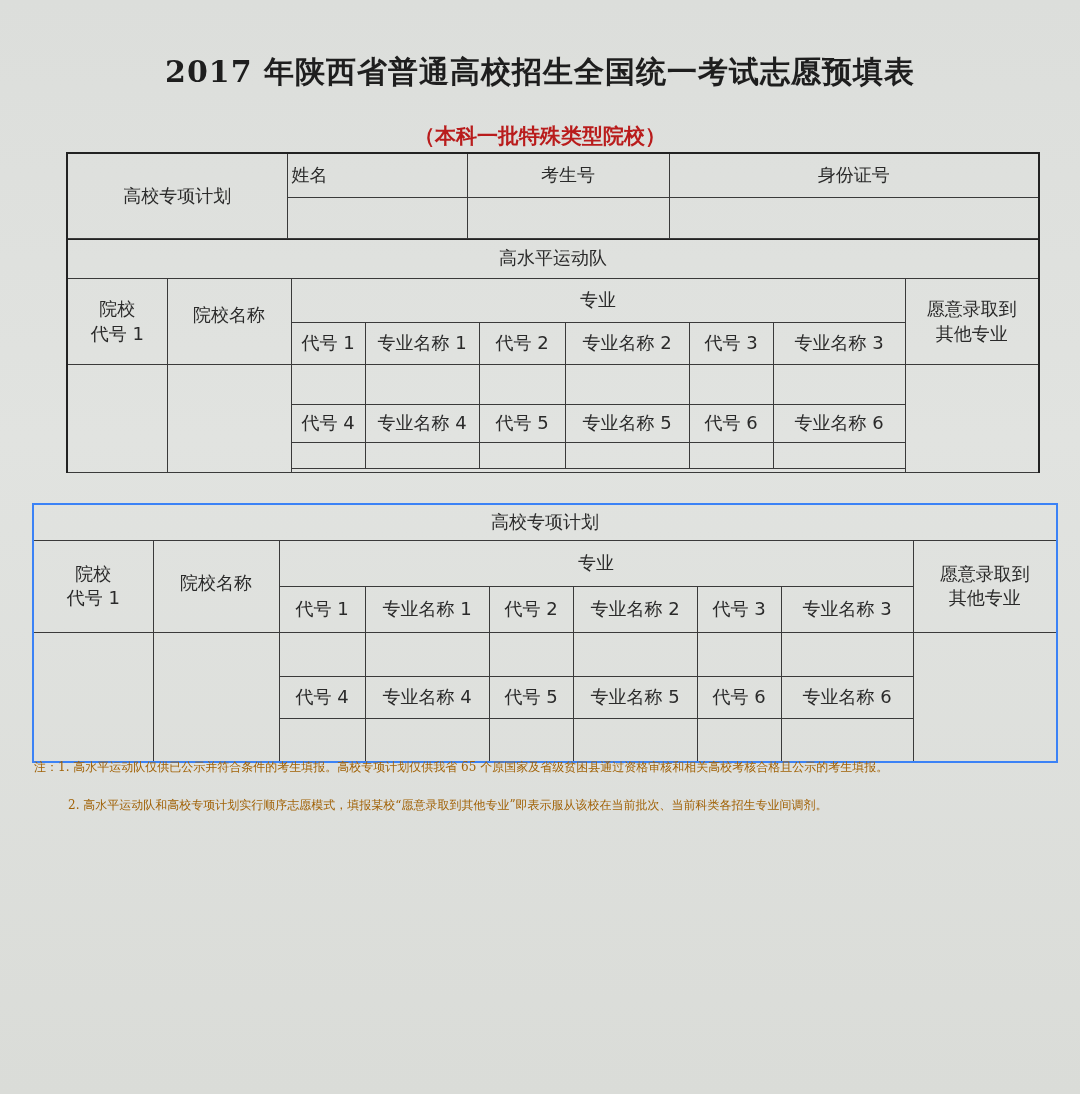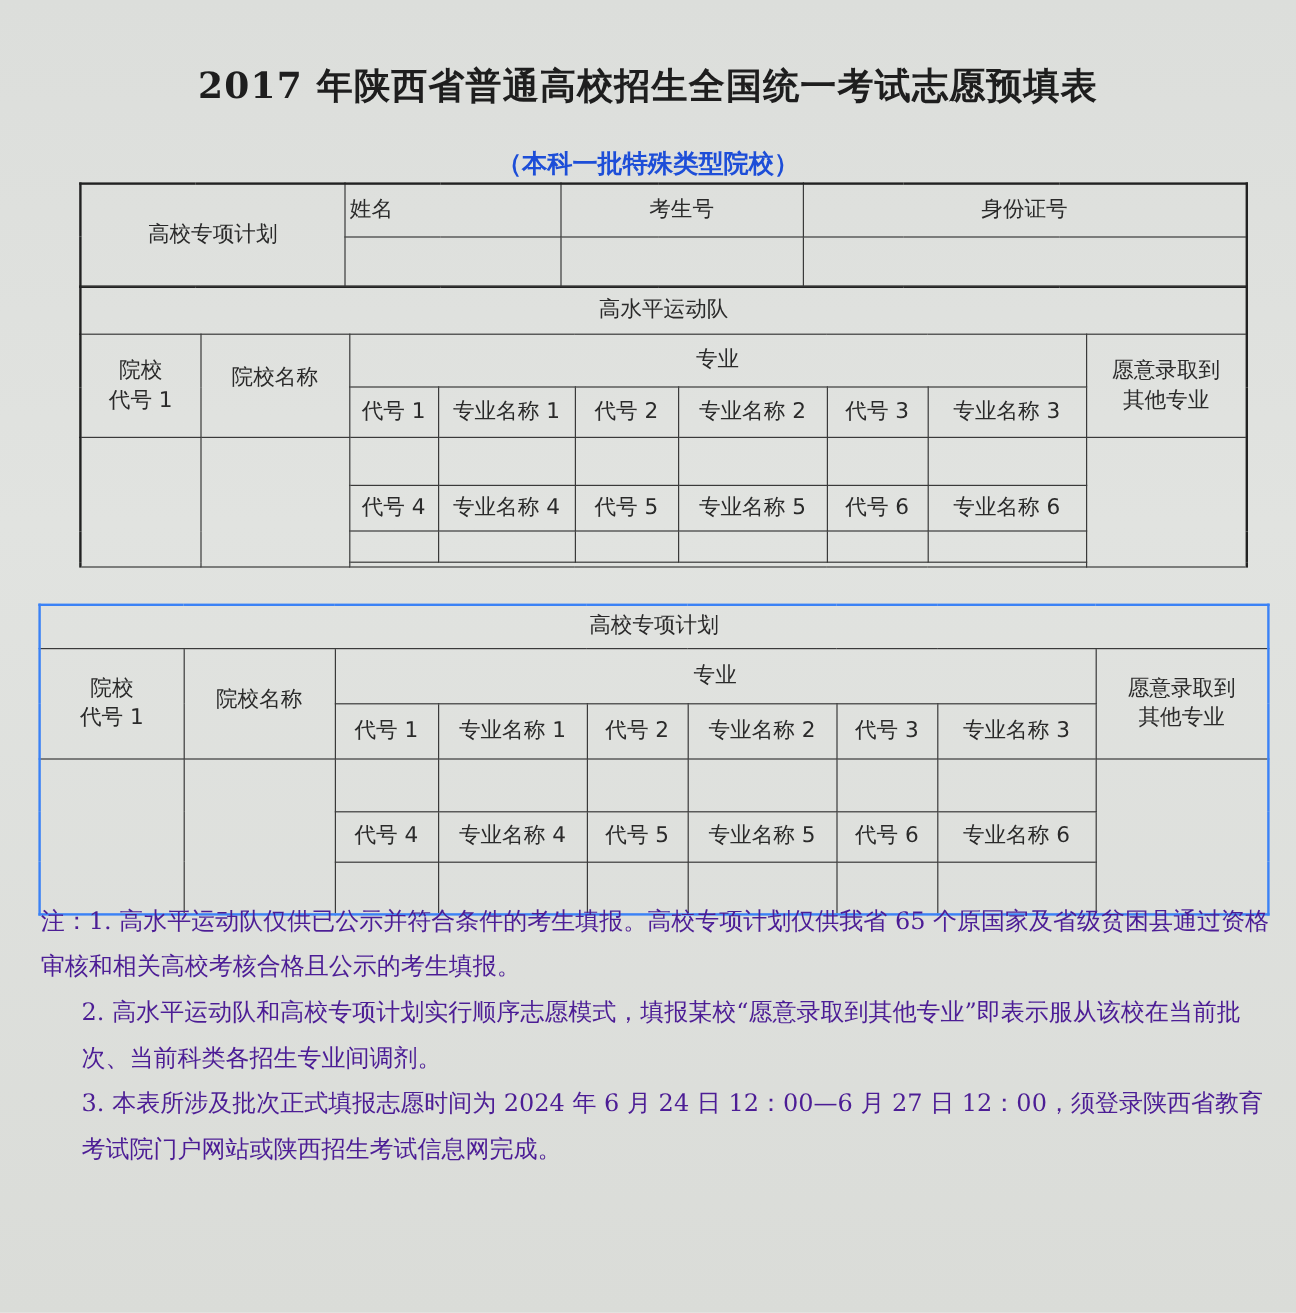--- a/index.html
+++ b/index.html
@@ -11,35 +11,35 @@
       position: relative;
     }
     .title {
       position: absolute; left: 0; width: 1080px; top: 52px;
       text-align: center; font-size: 30px; font-weight: bold; letter-spacing: 1px;
       font-family: "DejaVu Serif", serif;
     }
     .subtitle {
       position: absolute; left: 0; width: 1080px; top: 122px;
       text-align: center; font-size: 21px; font-weight: bold;
-      font-family: "DejaVu Sans", sans-serif; color: #1d4ed8;
+      font-family: "DejaVu Sans", sans-serif; color: #b91c1c;
     }
     table.form {
       position: absolute; border-collapse: collapse;
       font-family: "DejaVu Sans", sans-serif; font-size: 18px; color: #2a2a2a;
       table-layout: fixed;
     }
     table.form td {
       border: 1.5px solid #3a3a3a; text-align: center; vertical-align: middle;
       padding: 0; line-height: 1.35;
     }
     .outer { border: 2px solid #222 !important; }
     .notes {
       position: absolute; left: 34px; top: 748px; width: 1030px;
-      font-family: "DejaVu Serif", serif; font-size: 20px; line-height: 38px; color: #4c1d95;
+      font-family: "DejaVu Serif", serif; font-size: 12px; line-height: 38px; color: #a16207;
     }
     .notes p { margin: 0; }
     .indent { padding-left: 34px; }
   </style>
 </head>
 <body>
 
 <div class="title">2017 年陕西省普通高校招生全国统一考试志愿预填表</div>
 <div class="subtitle">（本科一批特殊类型院校）</div>
 
@@ -202,14 +202,13 @@
     <td></td>
     <td></td>
     <td></td>
   </tr>
 </tbody>
   </table>
 
 <div class="notes">
   <p>注：1. 高水平运动队仅供已公示并符合条件的考生填报。高校专项计划仅供我省 65 个原国家及省级贫困县通过资格审核和相关高校考核合格且公示的考生填报。</p>
   <p class="indent">2. 高水平运动队和高校专项计划实行顺序志愿模式，填报某校“愿意录取到其他专业”即表示服从该校在当前批次、当前科类各招生专业间调剂。</p>
-  <p class="indent">3. 本表所涉及批次正式填报志愿时间为 2024 年 6 月 24 日 12：00—6 月 27 日 12：00，须登录陕西省教育考试院门户网站或陕西招生考试信息网完成。</p>
 </div>
 
 </body></html>

